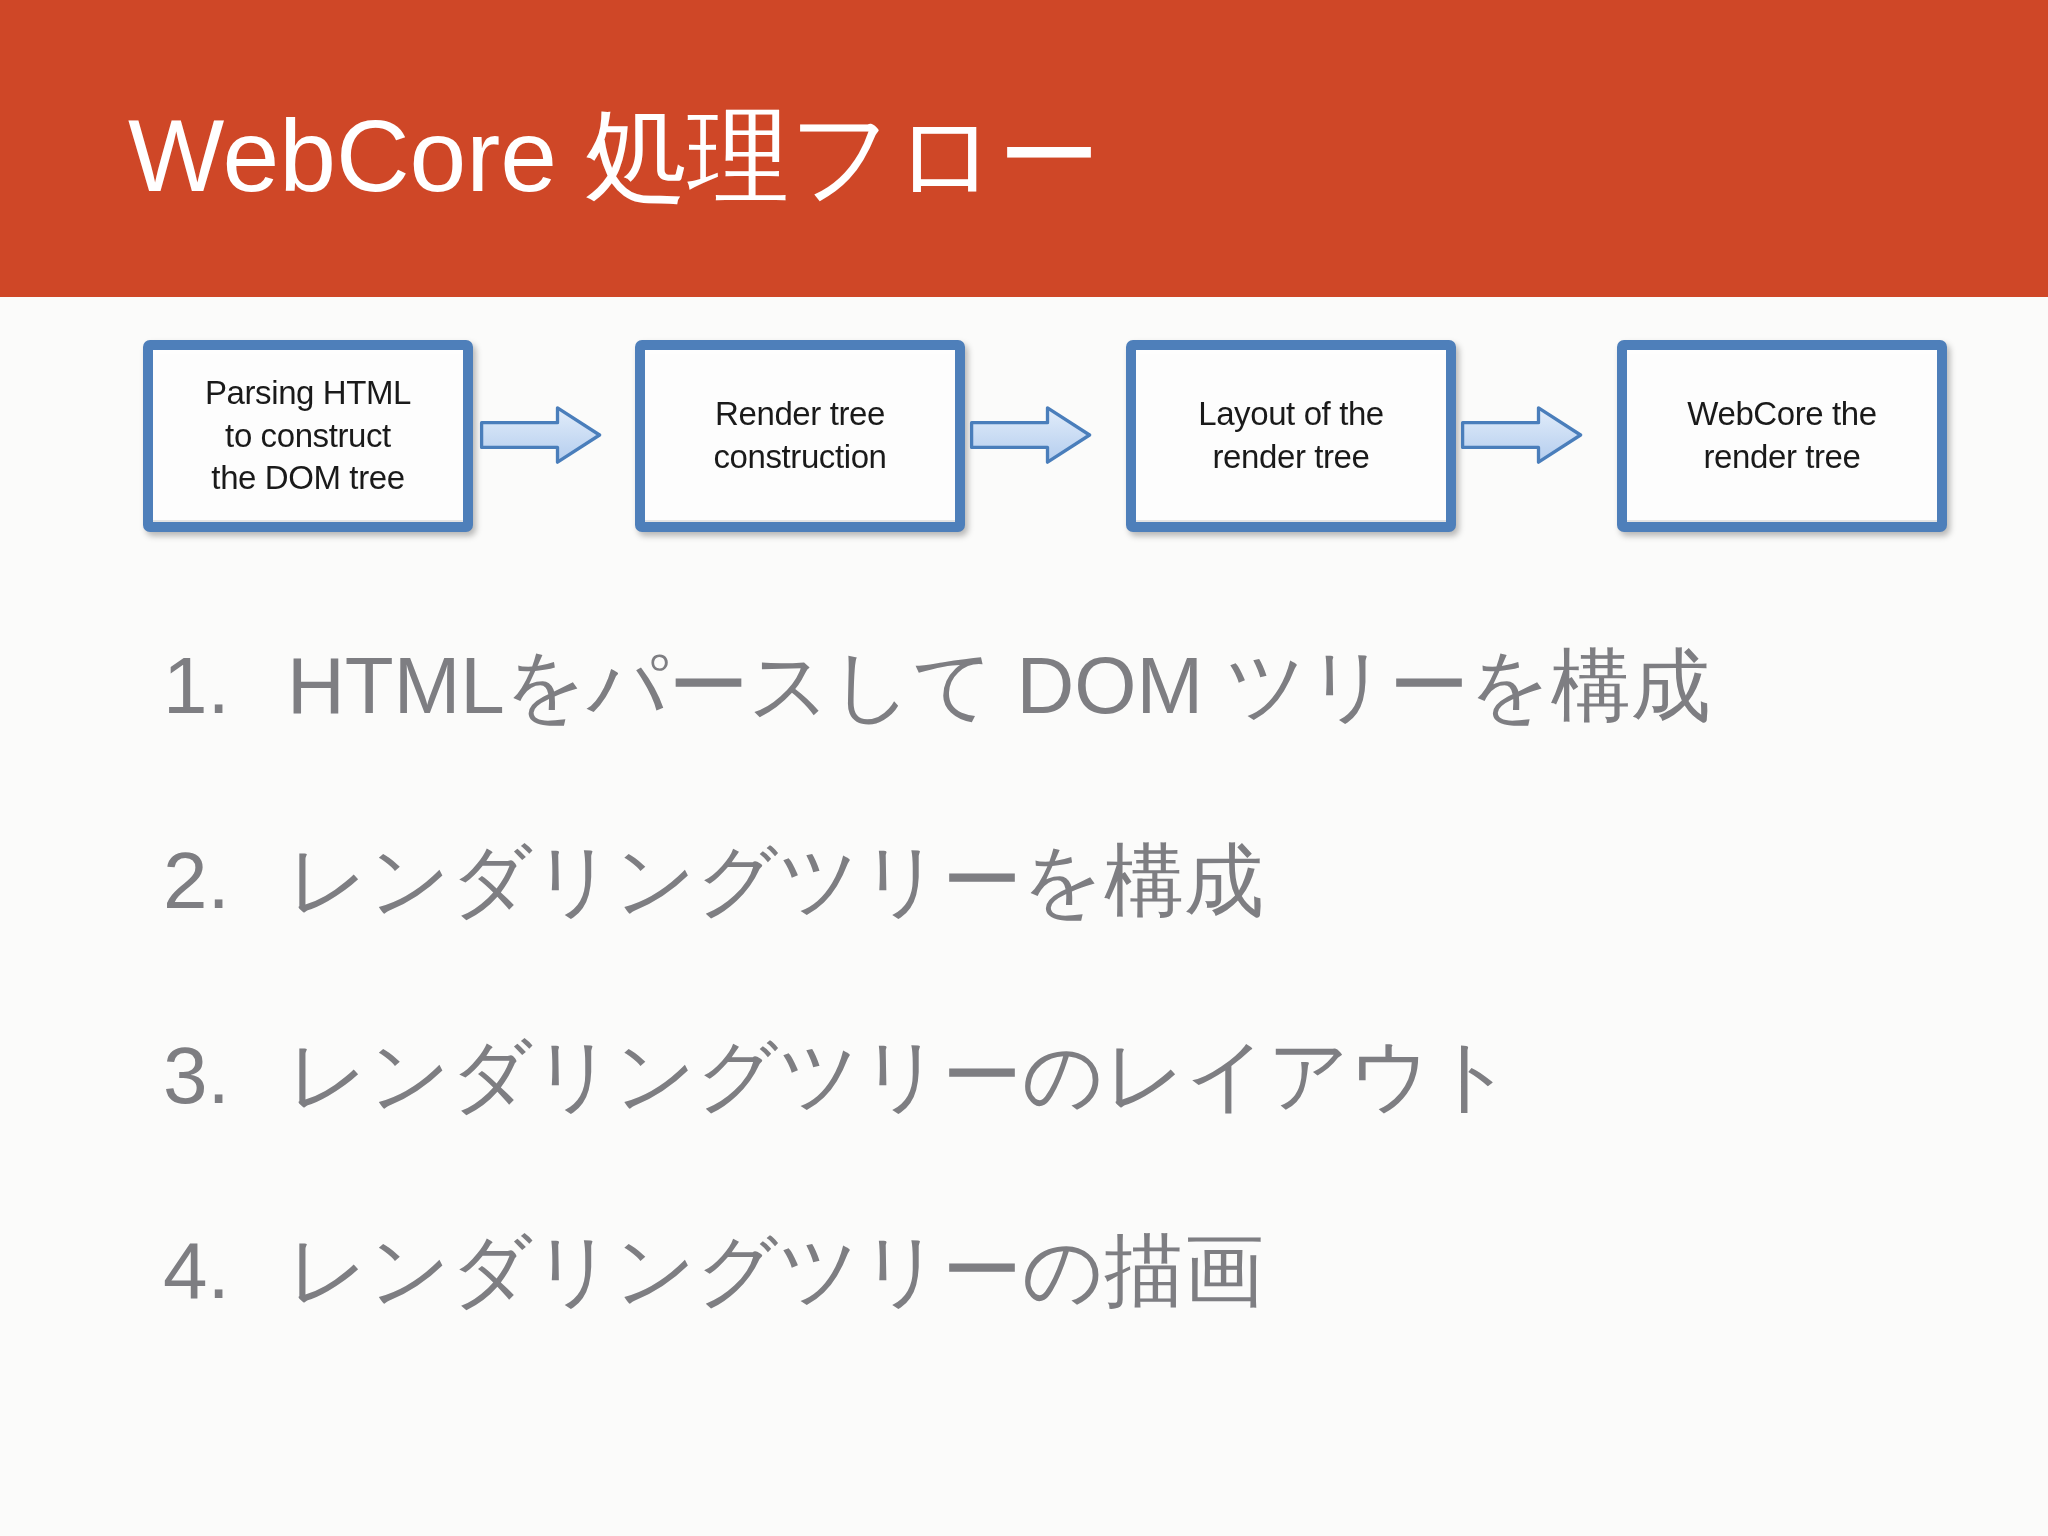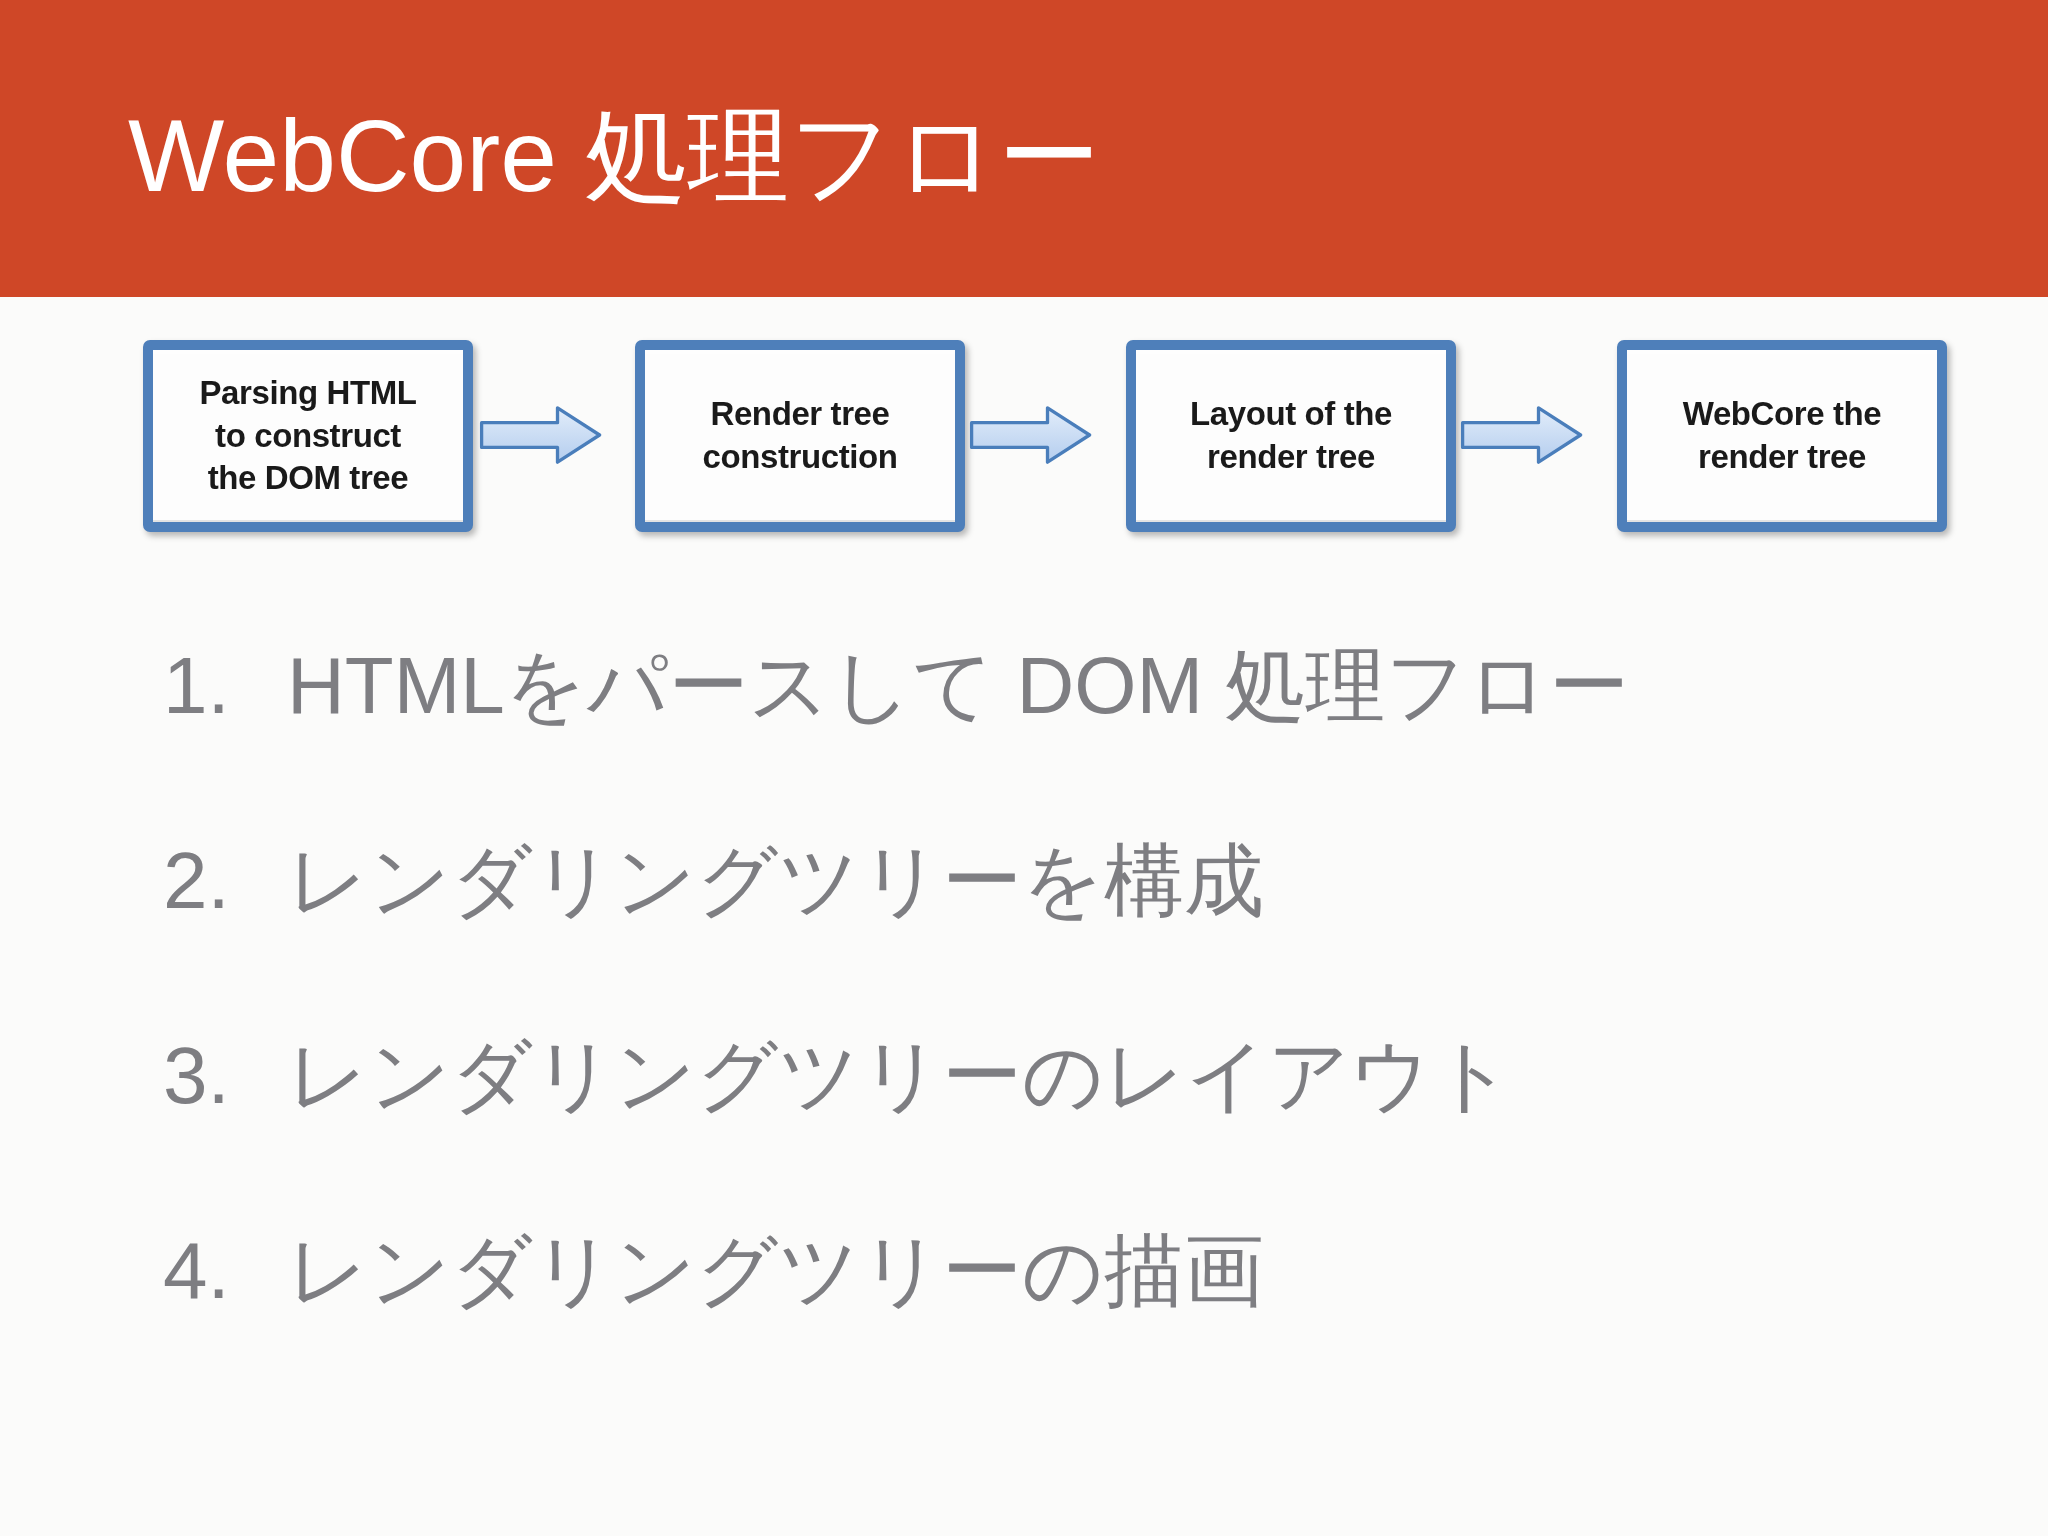--- a/index.html
+++ b/index.html
@@ -33,21 +33,20 @@
     color: #FFFFFF;
     letter-spacing: 0px;
     white-space: nowrap;
   }
   
   .flow-diagram {
     position: absolute;
     left: 0; top: 0;
     width: 2048px;
     height: 600px;
-    font-weight: bold;
   }
   .flow-box {
     position: absolute;
     top: 340px;
     height: 192px;
     width: 330px;
     box-sizing: border-box;
     background: #FDFDFD;
     border: 10px solid #4E7FBA;
     border-radius: 7px;
@@ -173,21 +172,21 @@
       <div>WebCore the</div>
       <div>render tree</div>
     </div>
 
   </div>
 
   <div class="step-list">
 
     <div class="step-item step-item-1">
       <span class="step-number">1.</span>
-      <span class="step-text">HTMLをパースして DOM 処理フロー</span>
+      <span class="step-text">HTMLをパースして DOM ツリーを構成</span>
     </div>
 
     <div class="step-item step-item-2">
       <span class="step-number">2.</span>
       <span class="step-text">レンダリングツリーを構成</span>
     </div>
 
     <div class="step-item step-item-3">
       <span class="step-number">3.</span>
       <span class="step-text">レンダリングツリーのレイアウト</span>

